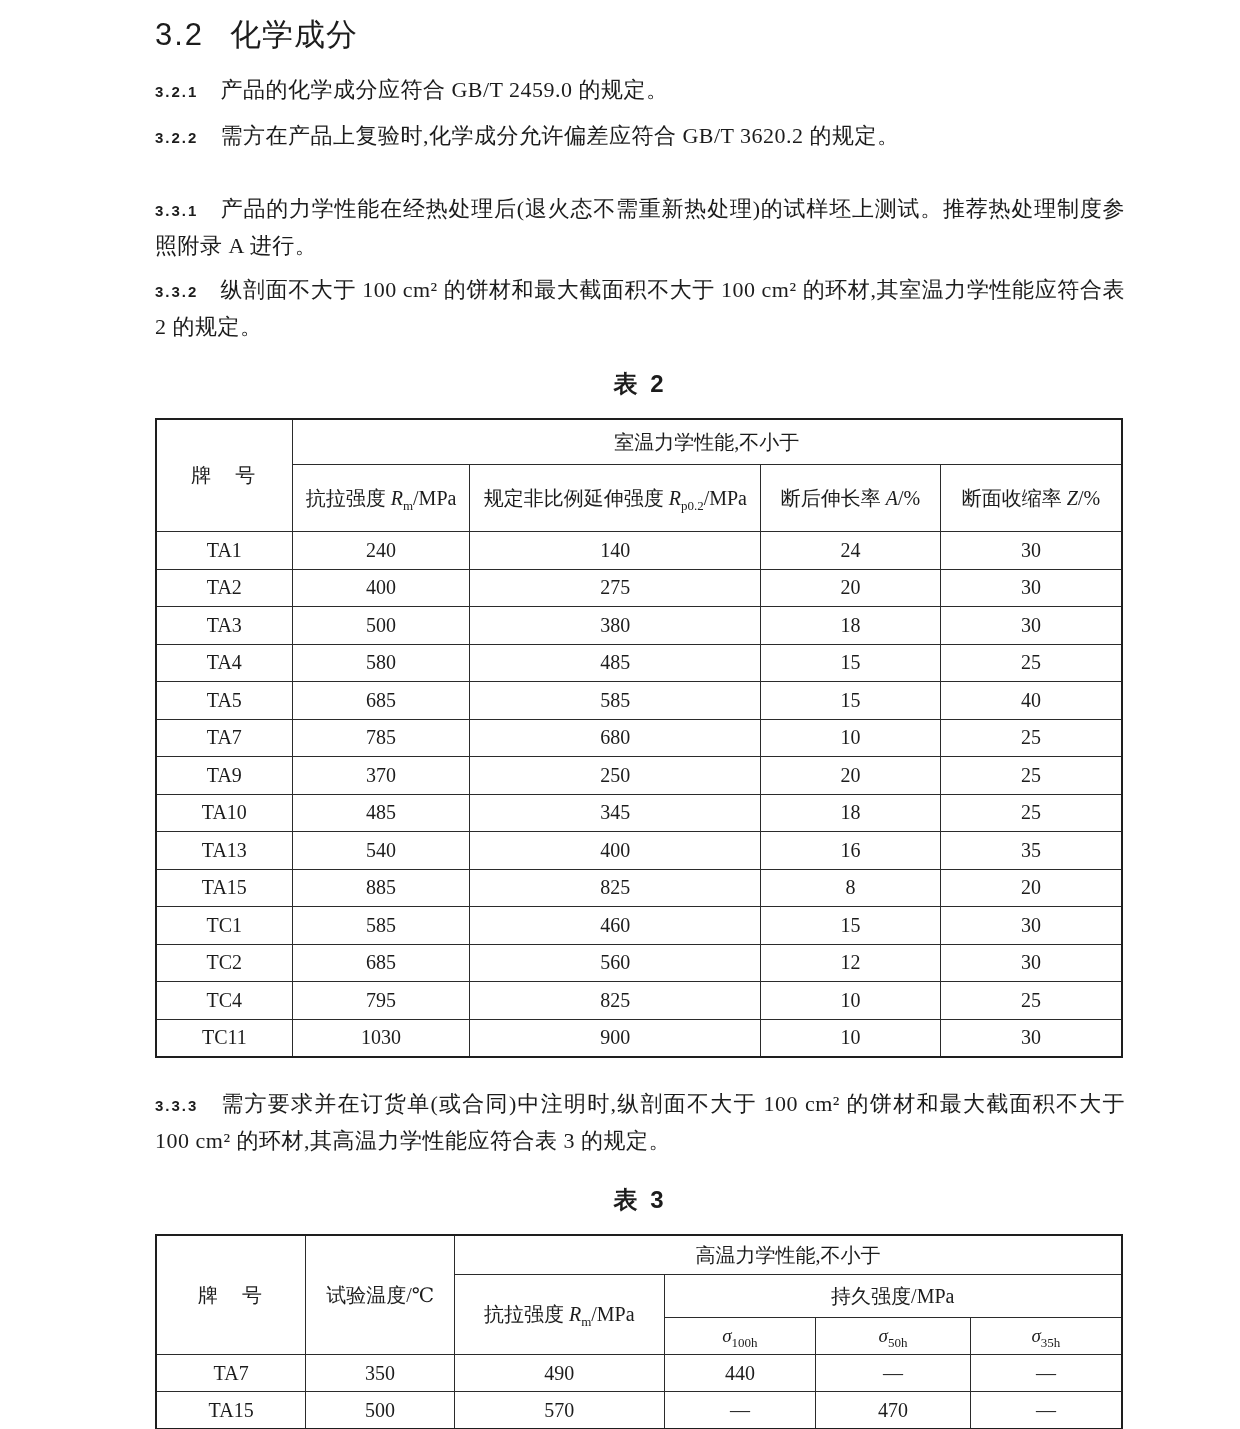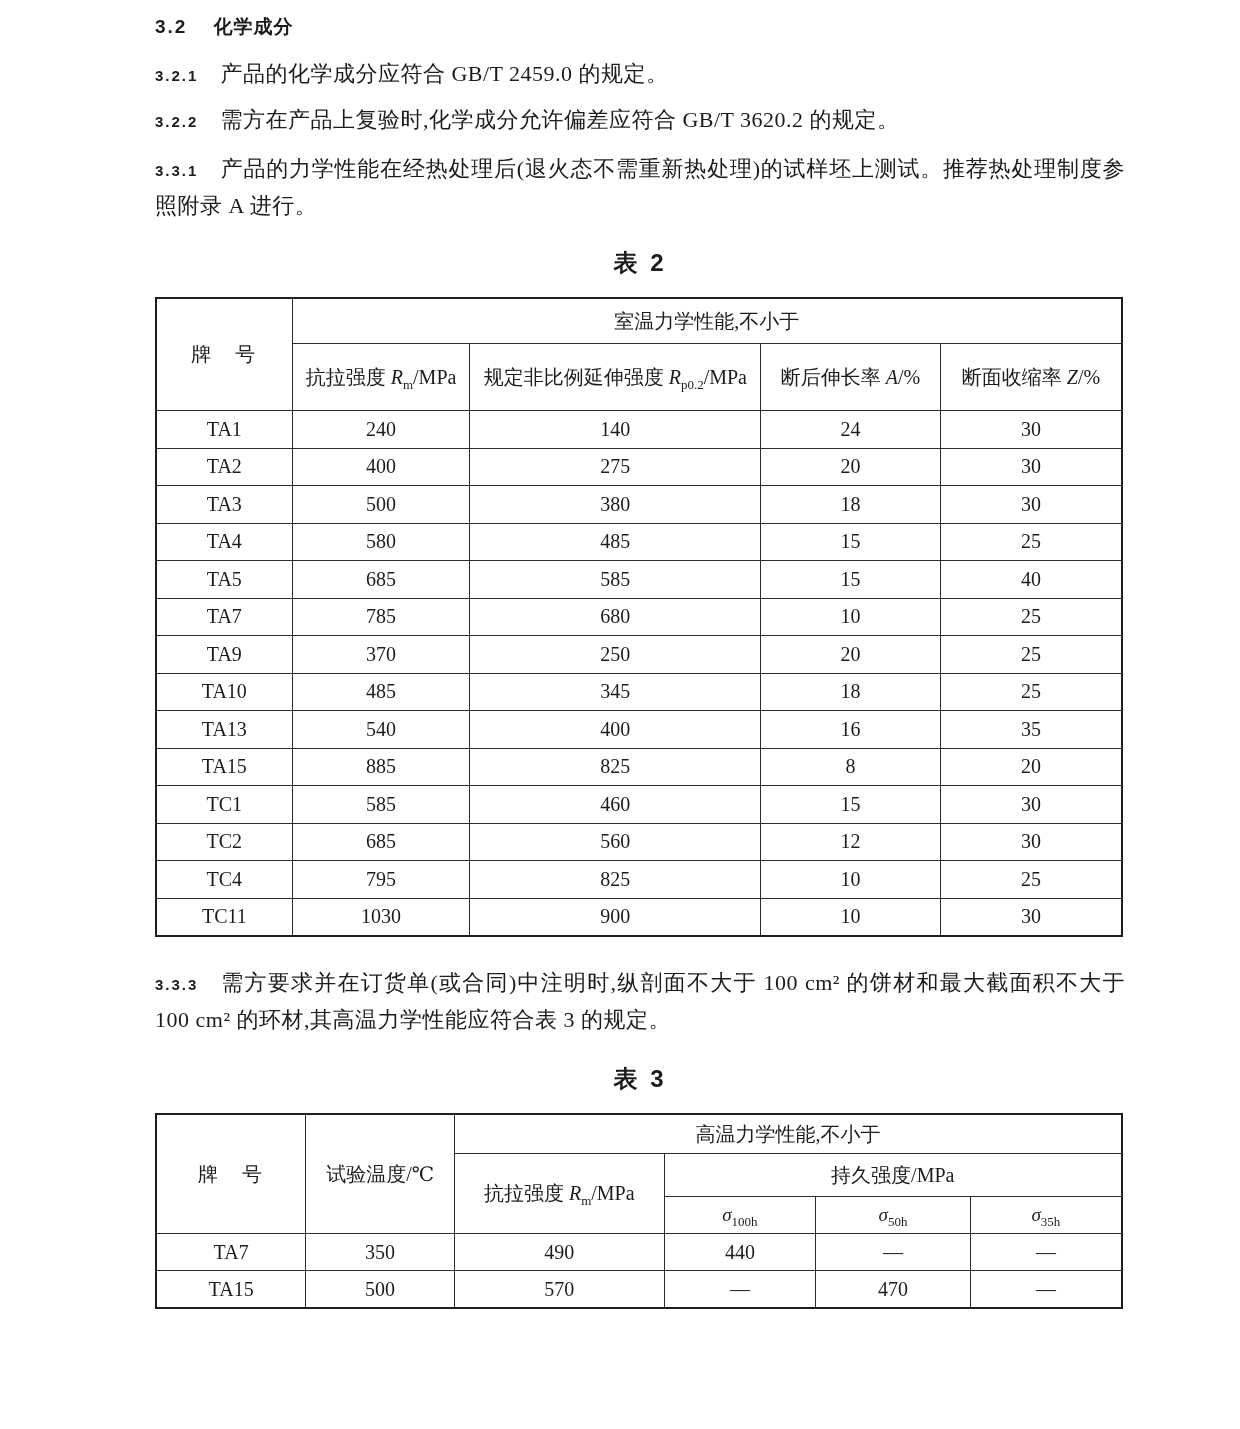--- a/index.html
+++ b/index.html
@@ -16,22 +16,22 @@
   }
   .page {
     box-sizing: border-box;
     width: 1240px; height: 1429px;
     padding: 14px 115px 0 155px;
   }
   .content { width: 970px; }
 
   .heading {
     font-family: "Liberation Sans", "DejaVu Sans", sans-serif;
-    font-weight: bold;
-    font-size: 19px;
+    font-weight: normal;
+    font-size: 31px;
     margin: 0;
     letter-spacing: 1px;
   }
   .heading .num { margin-right: 26px; letter-spacing: 2px; }
 
   .para {
     font-size: 22px;
     line-height: 35px;
     margin: 0;
     text-align: justify;
@@ -40,21 +40,21 @@
   .para .num {
     font-weight: bold;
     font-family: "Liberation Sans", "DejaVu Sans", sans-serif;
     font-size: 15px;
     margin-right: 22px;
     letter-spacing: 2px;
   }
   .mt16 { margin-top: 16px; }
   .mt8  { margin-top: 9px; }
   .mt24 { margin-top: 26px; }
-  .mt20 { margin-top: 12px; }
+  .mt20 { margin-top: 36px; }
 
   .tbl-caption {
     text-align: center;
     font-family: "Liberation Sans", "DejaVu Sans", sans-serif;
     font-weight: bold;
     font-size: 24px;
     letter-spacing: 3px;
   }
   .cap2 { margin-top: 24px; margin-bottom: 18px; }
   .cap3 { margin-top: 26px; margin-bottom: 18px; }
@@ -105,20 +105,21 @@
 
     <h2 class="heading"><span class="num">3.2</span><span>化学成分</span></h2>
 
     <p class="para mt16"><span class="num">3.2.1</span><span>产品的化学成分应符合 GB/T 2459.0 的规定。</span></p>
 
     <p class="para mt8"><span class="num">3.2.2</span><span>需方在产品上复验时,化学成分允许偏差应符合 GB/T 3620.2 的规定。</span></p>
 
 
     <p class="para mt20"><span class="num">3.3.1</span><span>产品的力学性能在经热处理后(退火态不需重新热处理)的试样坯上测试。推荐热处理制度参照附录 A 进行。</span></p>
 
+    <p class="para mt8"><span class="num">3.3.2</span><span>纵剖面不大于 100 cm² 的饼材和最大截面积不大于 100 cm² 的环材,其室温力学性能应符合表 2 的规定。</span></p>
 
     <div class="tbl-caption cap2">表 2</div>
 
     <table class="tbl" id="table2">
       <colgroup>
         <col style="width:14.1%">
           <col style="width:18.4%">
           <col style="width:30.1%">
           <col style="width:18.6%">
           <col style="width:18.8%">

